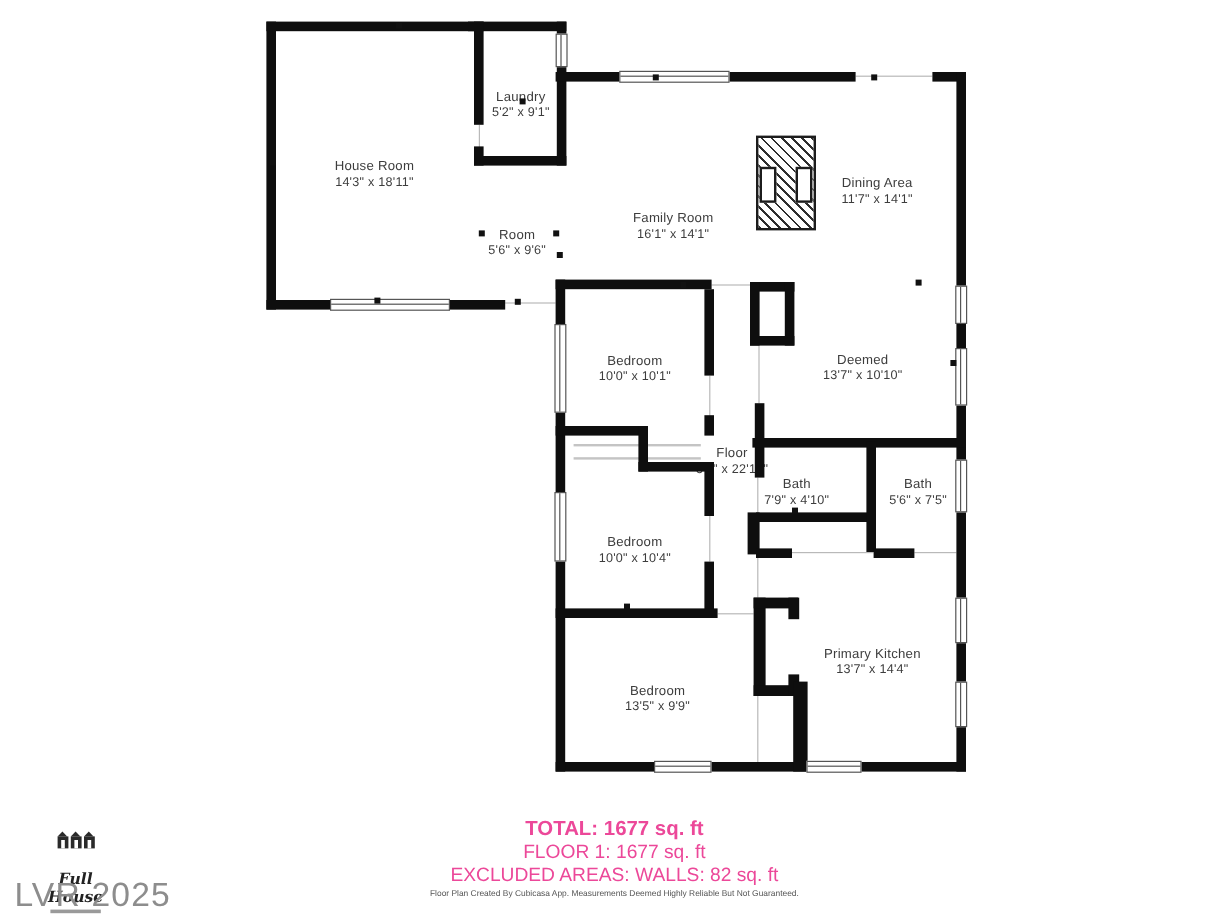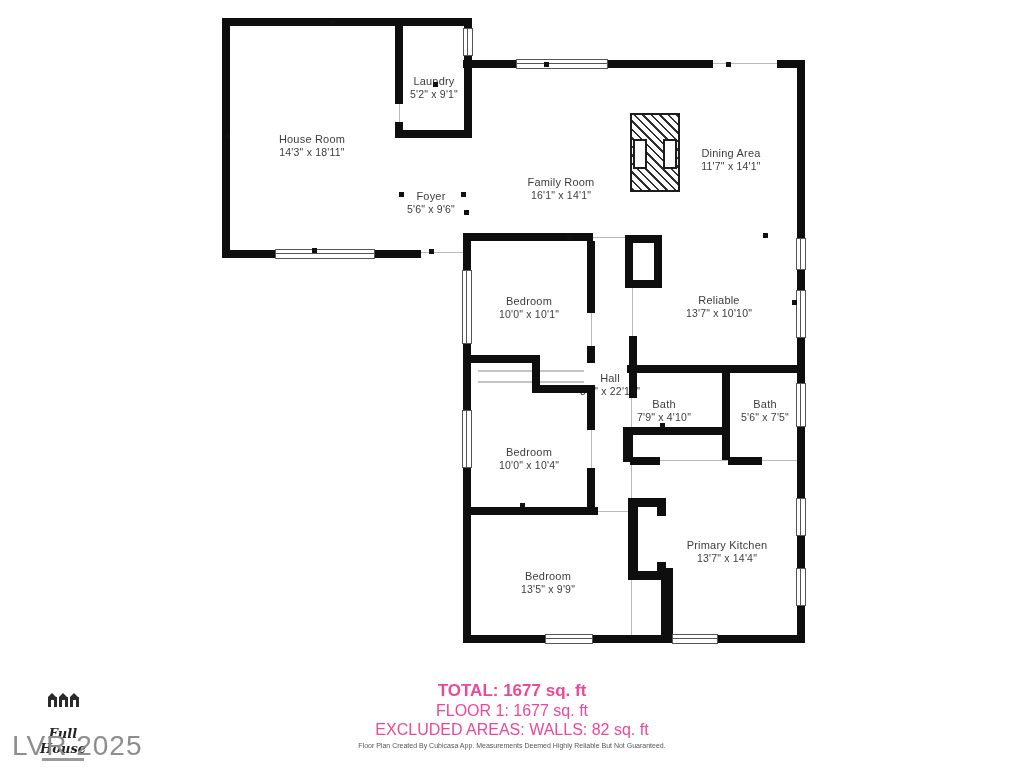--- a/index.html
+++ b/index.html
@@ -71,33 +71,33 @@
   </div>
   <div class="room-label" style="left:561px;top:148px;margin-top:28px;">
     <div>Family Room</div>
     <div class="dims">16'1" x 14'1"</div>
   </div>
   <div class="room-label" style="left:731px;top:147px;">
     <div>Dining Area</div>
     <div class="dims">11'7" x 14'1"</div>
   </div>
   <div class="room-label" style="left:431px;top:190px;">
-    <div>Foyer</div>
+    <div>Room</div>
     <div class="dims">5'6" x 9'6"</div>
   </div>
   <div class="room-label" style="left:529px;top:295px;">
     <div>Bedroom</div>
     <div class="dims">10'0" x 10'1"</div>
   </div>
   <div class="room-label" style="left:719px;top:294px;">
-    <div>Reliable</div>
+    <div>Deemed</div>
     <div class="dims">13'7" x 10'10"</div>
   </div>
   <div class="room-label" style="left:610px;top:372px;">
-    <div>Hall</div>
+    <div>Floor</div>
     <div class="dims">3'1" x 22'10"</div>
   </div>
   <div class="room-label" style="left:664px;top:398px;">
     <div>Bath</div>
     <div class="dims">7'9" x 4'10"</div>
   </div>
   <div class="room-label" style="left:765px;top:398px;">
     <div>Bath</div>
     <div class="dims">5'6" x 7'5"</div>
   </div>

